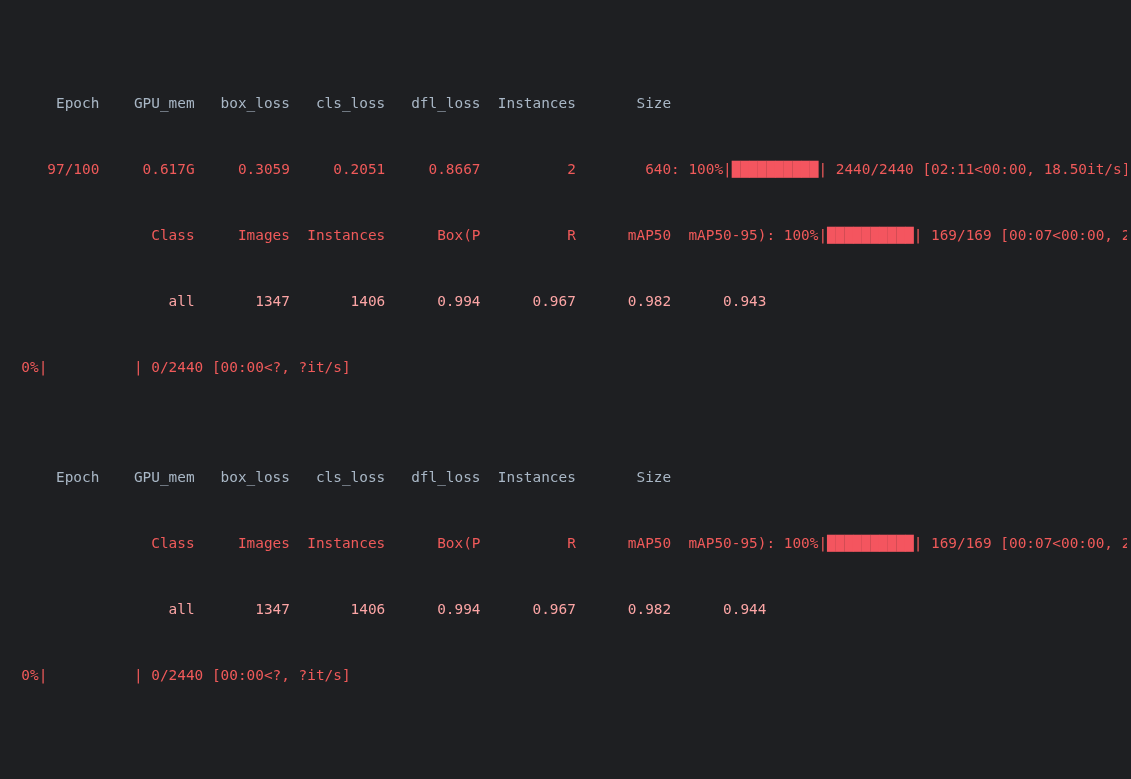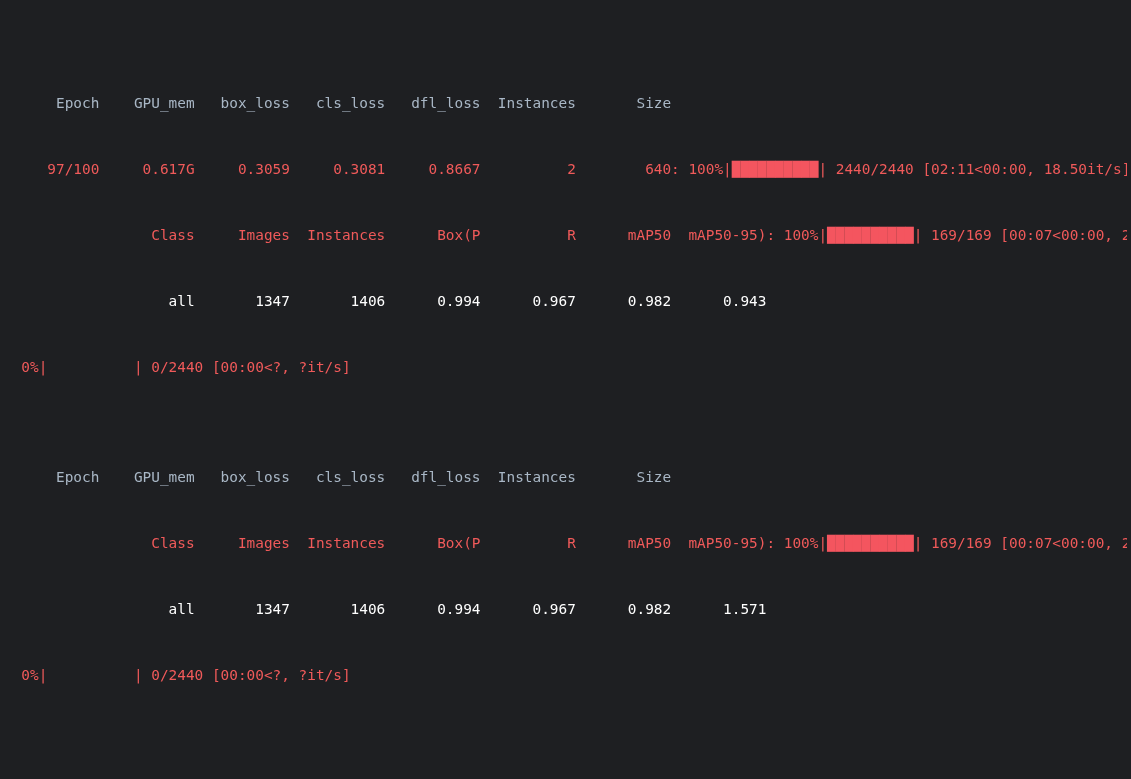--- a/index.html
+++ b/index.html
@@ -30,39 +30,39 @@
   .line {
     height: 22px;
     white-space: pre;
     font-family: "DejaVu Sans Mono", "Liberation Mono", monospace;
     font-size: 14.4px;
     line-height: 22px;
     overflow: hidden;
   }
   .c-head   { color: #a9b7c6; }
   .c-red    { color: #f05a5a; }
-  .c-val    { color: #ffffff; }
+  .c-val    { color: #fca5a5; }
   .c-bar    { color: #f4555f; }
 </style>
 </head>
 <body>
 
 <div id="terminal">
 
   
   <div class="line c-head">      Epoch    GPU_mem   box_loss   cls_loss   dfl_loss  Instances       Size</div>
-  <div class="line c-red"><span>     97/100     0.617G     0.3059     0.3081     0.8667          2        640: 100%|</span><span class="c-bar">██████████</span><span>| 2440/2440 [02:11&lt;00:00, 18.50it/s]</span></div>
+  <div class="line c-red"><span>     97/100     0.617G     0.3059     0.2051     0.8667          2        640: 100%|</span><span class="c-bar">██████████</span><span>| 2440/2440 [02:11&lt;00:00, 18.50it/s]</span></div>
   <div class="line c-red"><span>                 Class     Images  Instances      Box(P          R      mAP50  mAP50-95): 100%|</span><span class="c-bar">██████████</span><span>| 169/169 [00:07&lt;00:00, 22.16it/s]</span></div>
   <div class="line c-val">                   all       1347       1406      0.994      0.967      0.982      0.943</div>
   <div class="line c-red"><span>  0%|</span><span class="c-bar">          </span><span>| 0/2440 [00:00&lt;?, ?it/s]</span></div>
 
   
   <div class="line c-head">      Epoch    GPU_mem   box_loss   cls_loss   dfl_loss  Instances       Size</div>
   <div class="line c-red"><span>                 Class     Images  Instances      Box(P          R      mAP50  mAP50-95): 100%|</span><span class="c-bar">██████████</span><span>| 169/169 [00:07&lt;00:00, 22.37it/s]</span></div>
-  <div class="line c-val">                   all       1347       1406      0.994      0.967      0.982      1.571</div>
+  <div class="line c-val">                   all       1347       1406      0.994      0.967      0.982      0.944</div>
   <div class="line c-red"><span>  0%|</span><span class="c-bar">          </span><span>| 0/2440 [00:00&lt;?, ?it/s]</span></div>
 
   
   
   
   
   
 
   
 

